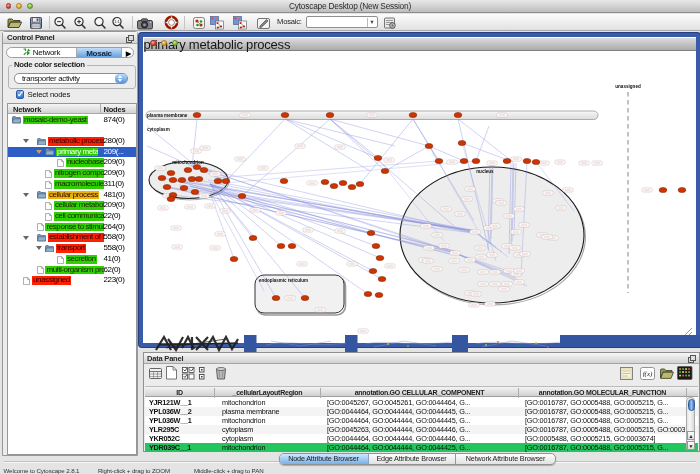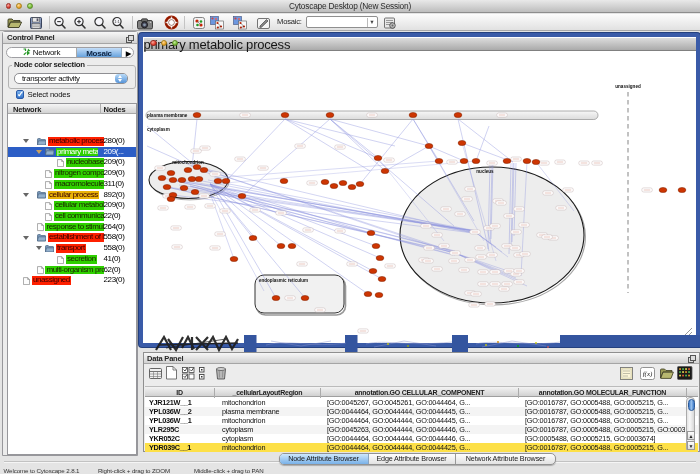--- a/index.html
+++ b/index.html
@@ -577,20 +577,28 @@
   <div id="chk" class="abs">
       <div class="m">✓</div>
     </div>
   <div id="chklbl" class="abs">Select nodes</div>
   <div id="treewrap" class="abs">
     <div id="treehead" class="abs">
         <div class="a">Network</div>
         <div class="sep"></div>
         <div class="b">Nodes</div>
       </div>
+    <div class="trow" style="top:10.5px">
+        <svg class="ficon" style="left:4.0px" viewBox="0 0 10 8">
+          <path d="M0.5 7.5 L0.5 1.5 Q0.5 0.5 1.5 0.5 L3.6 0.5 L4.6 1.6 L9 1.6 Q9.5 1.6 9.5 2.2 L9.5 7.5 Z" fill="#7b99bb" stroke="#44607e" stroke-width="0.8"></path>
+          <path d="M0.5 7.5 L1.6 3 L10 3 L9.5 7.5 Z" fill="#93b0cc" stroke="#44607e" stroke-width="0.7"></path>
+        </svg>
+        <div class="lbl" style="left:14.5px;background:#2fd000;color:#1b2400;max-width:81.0px">mosaic-demo-yeast</div>
+        <div class="cnt">874(0)</div>
+      </div>
       <div class="trow" style="top:31.9px">
         <div class="tri" style="left:15.0px"></div>
         <svg class="ficon" style="left:29.0px" viewBox="0 0 10 8">
           <path d="M0.5 7.5 L0.5 1.5 Q0.5 0.5 1.5 0.5 L3.6 0.5 L4.6 1.6 L9 1.6 Q9.5 1.6 9.5 2.2 L9.5 7.5 Z" fill="#7b99bb" stroke="#44607e" stroke-width="0.8"></path>
           <path d="M0.5 7.5 L1.6 3 L10 3 L9.5 7.5 Z" fill="#93b0cc" stroke="#44607e" stroke-width="0.7"></path>
         </svg>
         <div class="lbl" style="left:39.5px;background:#fe2000;color:#380000;max-width:56.0px">metabolic process</div>
         <div class="cnt">280(0)</div>
       </div>
       <div class="trow sel" style="top:42.7px">
@@ -626,21 +634,21 @@
         <div class="lbl" style="left:45.5px;background:#2fd000;color:#1b2400;max-width:50.0px">macromolecule</div>
         <div class="cnt">311(0)</div>
       </div>
       <div class="trow" style="top:85.5px">
         <div class="tri" style="left:15.0px"></div>
         <svg class="ficon" style="left:29.0px" viewBox="0 0 10 8">
           <path d="M0.5 7.5 L0.5 1.5 Q0.5 0.5 1.5 0.5 L3.6 0.5 L4.6 1.6 L9 1.6 Q9.5 1.6 9.5 2.2 L9.5 7.5 Z" fill="#7b99bb" stroke="#44607e" stroke-width="0.8"></path>
           <path d="M0.5 7.5 L1.6 3 L10 3 L9.5 7.5 Z" fill="#93b0cc" stroke="#44607e" stroke-width="0.7"></path>
         </svg>
         <div class="lbl" style="left:39.5px;background:#eab308;color:#380000;max-width:56.0px">cellular process</div>
-        <div class="cnt">892(0)</div>
+        <div class="cnt">481(0)</div>
       </div>
       <div class="trow" style="top:96.3px">
         <svg class="ficon" style="left:37.0px;width:7px;height:8.2px" viewBox="0 0 7.5 8.5">
           <path d="M0.5 0.5 L5 0.5 L7 2.5 L7 8 L0.5 8 Z" fill="#fdfdfd" stroke="#909090" stroke-width="0.8"></path>
           <path d="M5 0.5 L5 2.5 L7 2.5" fill="none" stroke="#909090" stroke-width="0.8"></path>
         </svg>
         <div class="lbl" style="left:45.5px;background:#2fd000;color:#1b2400;max-width:50.0px">cellular metabol</div>
         <div class="cnt">209(0)</div>
       </div>
       <div class="trow" style="top:107.0px">
@@ -742,21 +750,21 @@
         <span class="c2">cytoplasm</span>
         <span class="c3">[GO:0045263, GO:0044444, GO:0044446, G...</span>
         <span class="c4">[GO:0016787, GO:0005488, GO:0005215, GO:0003824, G...</span>
       </div>
       <div class="drow" style="top:48.10px;background:#ffffff">
         <span class="c1">YKR052C</span>
         <span class="c2">cytoplasm</span>
         <span class="c3">[GO:0044464, GO:0044444, GO:0044446, G...</span>
         <span class="c4">[GO:0005488, GO:0005215, GO:0003674]</span>
       </div>
-      <div class="drow" style="top:57.25px;background:#fde047">
+      <div class="drow" style="top:57.25px;background:#22c55e">
         <span class="c1">YDR039C__1</span>
         <span class="c2">mitochondrion</span>
         <span class="c3">[GO:0044464, GO:0044444, GO:0044425, G...</span>
         <span class="c4">[GO:0016787, GO:0005488, GO:0005215, G...</span>
       </div>
     </div>
   <div class="abs" style="left:542px;top:44px;width:9px;height:53px;background:linear-gradient(90deg,#e4e4e4,#f8f8f8 40%,#d8d8d8);border:1px solid #aaa;border-radius:4px 4px 0 0;">
     <div class="abs" style="left:0.5px;top:1px;width:7px;height:12px;border-radius:3.5px;background:linear-gradient(90deg,#3b78c8,#9cc4ee 45%,#3b78c8);border:0.5px solid #2a5a9a;"></div>
     <div class="abs" style="left:0;top:33px;width:8px;height:9px;background:linear-gradient(#fdfdfd,#dcdcdc);border:0.5px solid #999;font-size:5px;text-align:center;line-height:8px;color:#222;">▲</div>
     <div class="abs" style="left:0;top:42.5px;width:8px;height:9px;background:linear-gradient(#fdfdfd,#dcdcdc);border:0.5px solid #999;font-size:5px;text-align:center;line-height:8px;color:#222;">▼</div>

